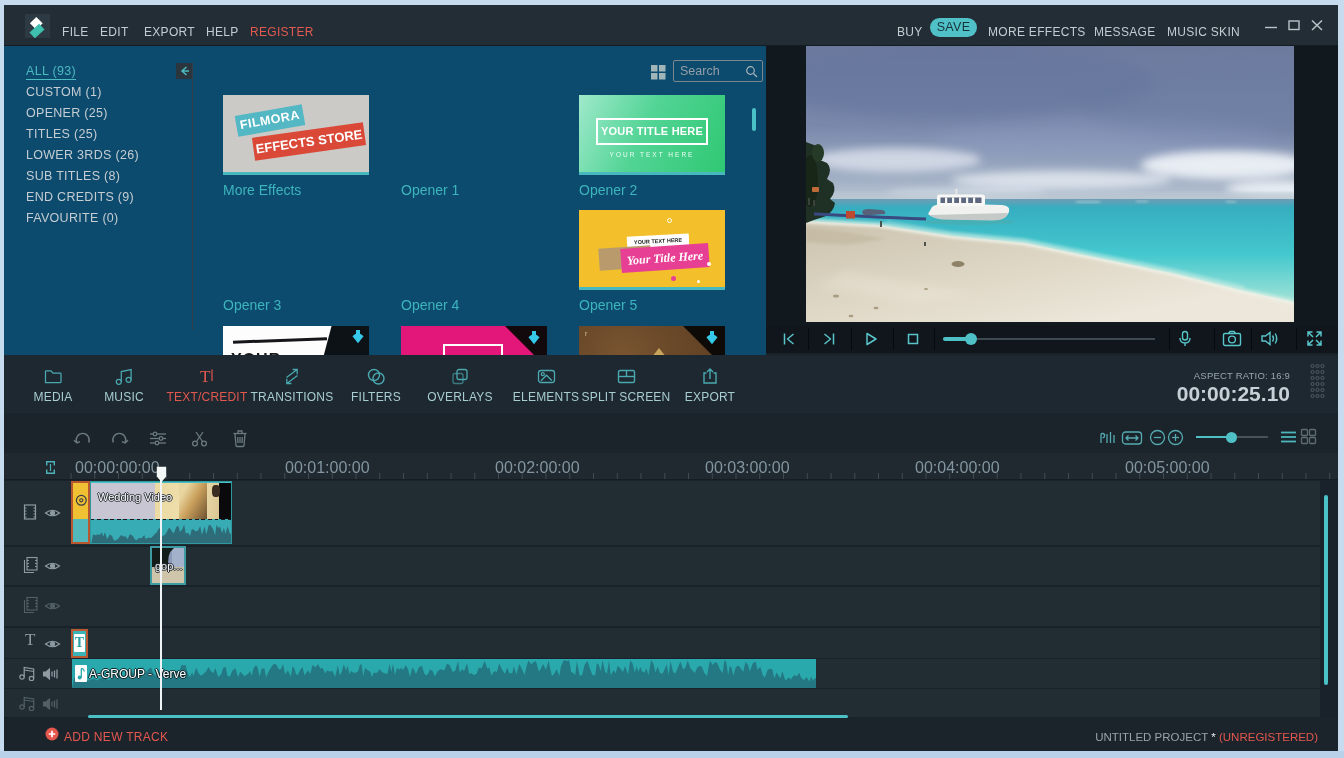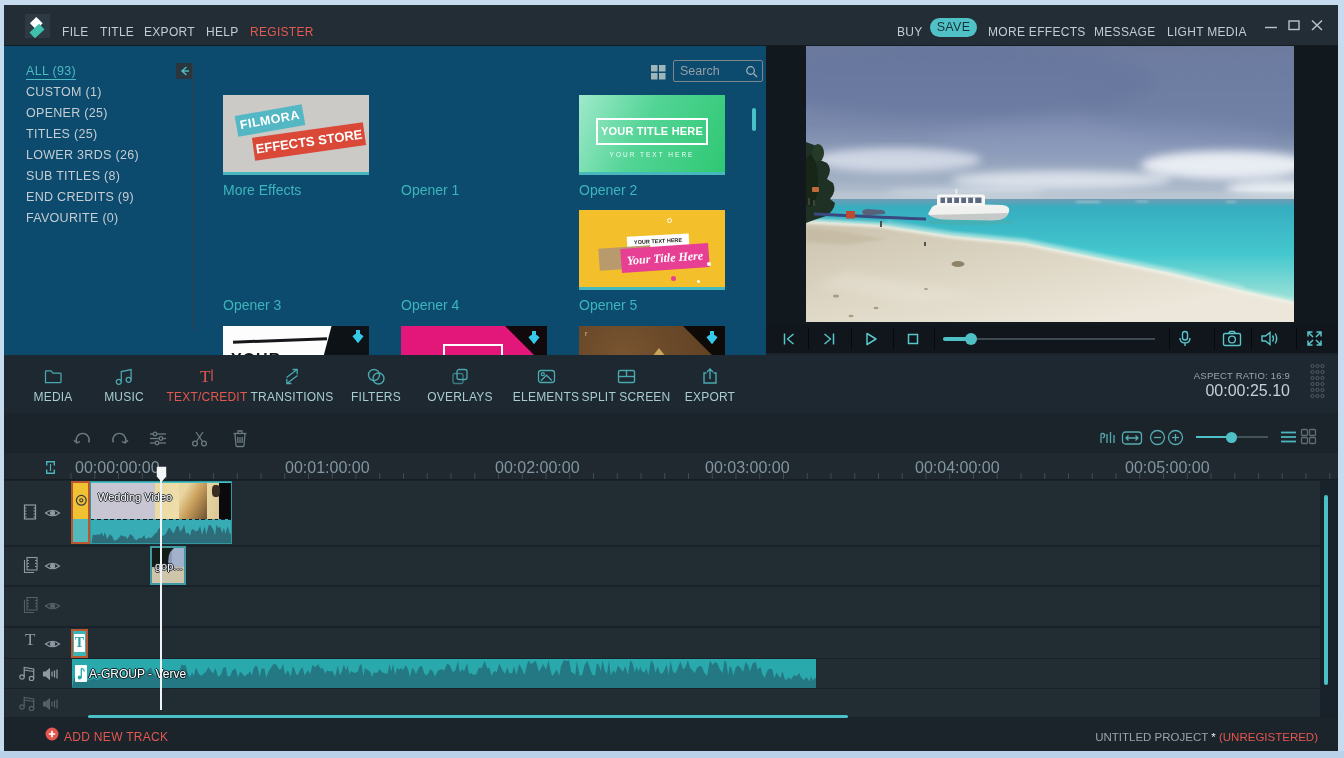--- a/index.html
+++ b/index.html
@@ -28,29 +28,29 @@
 #brd-r{position:absolute;left:1338px;top:0;width:6px;height:758px;background:#c7dbee}
 #brd-b{position:absolute;left:0;top:751px;width:1344px;height:7px;background:#b9d2ea}
 </style></head><body>
 
 <div id="menubar">
  <div class="abs" style="left:21px;top:9px;width:25px;height:24px;background:#2d3a43"><svg width="24" height="24">
    <rect x="6.8" y="4.8" width="9" height="9" fill="#ffffff" transform="rotate(45 11.3 9.3)"></rect>
    <rect x="5.5" y="13" width="13" height="8" fill="#3fbfae" transform="rotate(-42 12 17)"></rect>
  </svg></div>
  <span class="mi" style="left:58px">FILE</span>
- <span class="mi" style="left:96px">TITLE</span>
+ <span class="mi" style="left:96px">EDIT</span>
  <span class="mi" style="left:140px">EXPORT</span>
  <span class="mi" style="left:202px">HELP</span>
  <span class="mi" style="left:246px;color:#e25a50">REGISTER</span>
  <span class="mi" style="left:893px">BUY</span>
  <div class="abs" style="left:926px;top:13px;width:47px;height:19px;background:#4fc1c7;border-radius:9.5px;color:#173338;font-size:12.5px;text-align:center;line-height:19px;letter-spacing:.3px">SAVE</div>
  <span class="mi" style="left:984px">MORE EFFECTS</span>
  <span class="mi" style="left:1090px">MESSAGE</span>
- <span class="mi" style="left:1163px">LIGHT MEDIA</span>
+ <span class="mi" style="left:1163px">MUSIC SKIN</span>
  <svg class="abs" style="left:1260px;top:13px" width="14" height="14">
       <line x1="1" y1="9.5" x2="13" y2="9.5" stroke="#b9c3c9" stroke-width="1.4"></line>
     </svg>
  <svg class="abs" style="left:1283px;top:13px" width="14" height="14">
       <rect x="2" y="3" width="10" height="8.5" fill="none" stroke="#b9c3c9" stroke-width="1.4"></rect>
     </svg>
  <svg class="abs" style="left:1306px;top:13px" width="14" height="14">
       <path d="M2,2.5 L12,12 M12,2.5 L2,12" stroke="#b9c3c9" stroke-width="1.5"></path>
     </svg>
 </div>
@@ -338,21 +338,21 @@
           <line x1="2.5" y1="9.5" x2="18.5" y2="9.5"></line>
         </g>
       </svg>SPLIT SCREEN</div>
  <div class="tbitem" style="left:672px;width:68px"><svg width="20" height="19">
         <g stroke="#4aa8b0" stroke-width="1.4" fill="none">
           <path d="M6.5,6 L4,6 L4,16 L16,16 L16,6 L13.5,6"></path>
           <path d="M10,12 L10,2.5 M7,5 L10,2 L13,5"></path>
         </g>
       </svg>EXPORT</div>
  <div class="abs" style="right:48px;top:15px;text-align:right;color:#97a6ae;font-size:9.5px;letter-spacing:.2px">ASPECT RATIO:&nbsp;16:9</div>
- <div class="abs" style="right:48px;top:27px;text-align:right;color:#c6d0d6;font-size:16px;font-weight:normal;letter-spacing:0px">00:00:25.10</div>
+ <div class="abs" style="right:48px;top:27px;text-align:right;color:#c6d0d6;font-size:21px;font-weight:bold;letter-spacing:0px">00:00:25.10</div>
  <svg class="abs" style="right:12px;top:8px" width="16" height="38">
 <circle cx="2.5" cy="3" r="1.6" fill="none" stroke="#5a686f" stroke-width="0.8"></circle>
       <circle cx="7.5" cy="3" r="1.6" fill="none" stroke="#5a686f" stroke-width="0.8"></circle>
       <circle cx="12.5" cy="3" r="1.6" fill="none" stroke="#5a686f" stroke-width="0.8"></circle>
       <circle cx="2.5" cy="9" r="1.6" fill="none" stroke="#5a686f" stroke-width="0.8"></circle>
       <circle cx="7.5" cy="9" r="1.6" fill="none" stroke="#5a686f" stroke-width="0.8"></circle>
       <circle cx="12.5" cy="9" r="1.6" fill="none" stroke="#5a686f" stroke-width="0.8"></circle>
       <circle cx="2.5" cy="15" r="1.6" fill="none" stroke="#5a686f" stroke-width="0.8"></circle>
       <circle cx="7.5" cy="15" r="1.6" fill="none" stroke="#5a686f" stroke-width="0.8"></circle>
       <circle cx="12.5" cy="15" r="1.6" fill="none" stroke="#5a686f" stroke-width="0.8"></circle>

